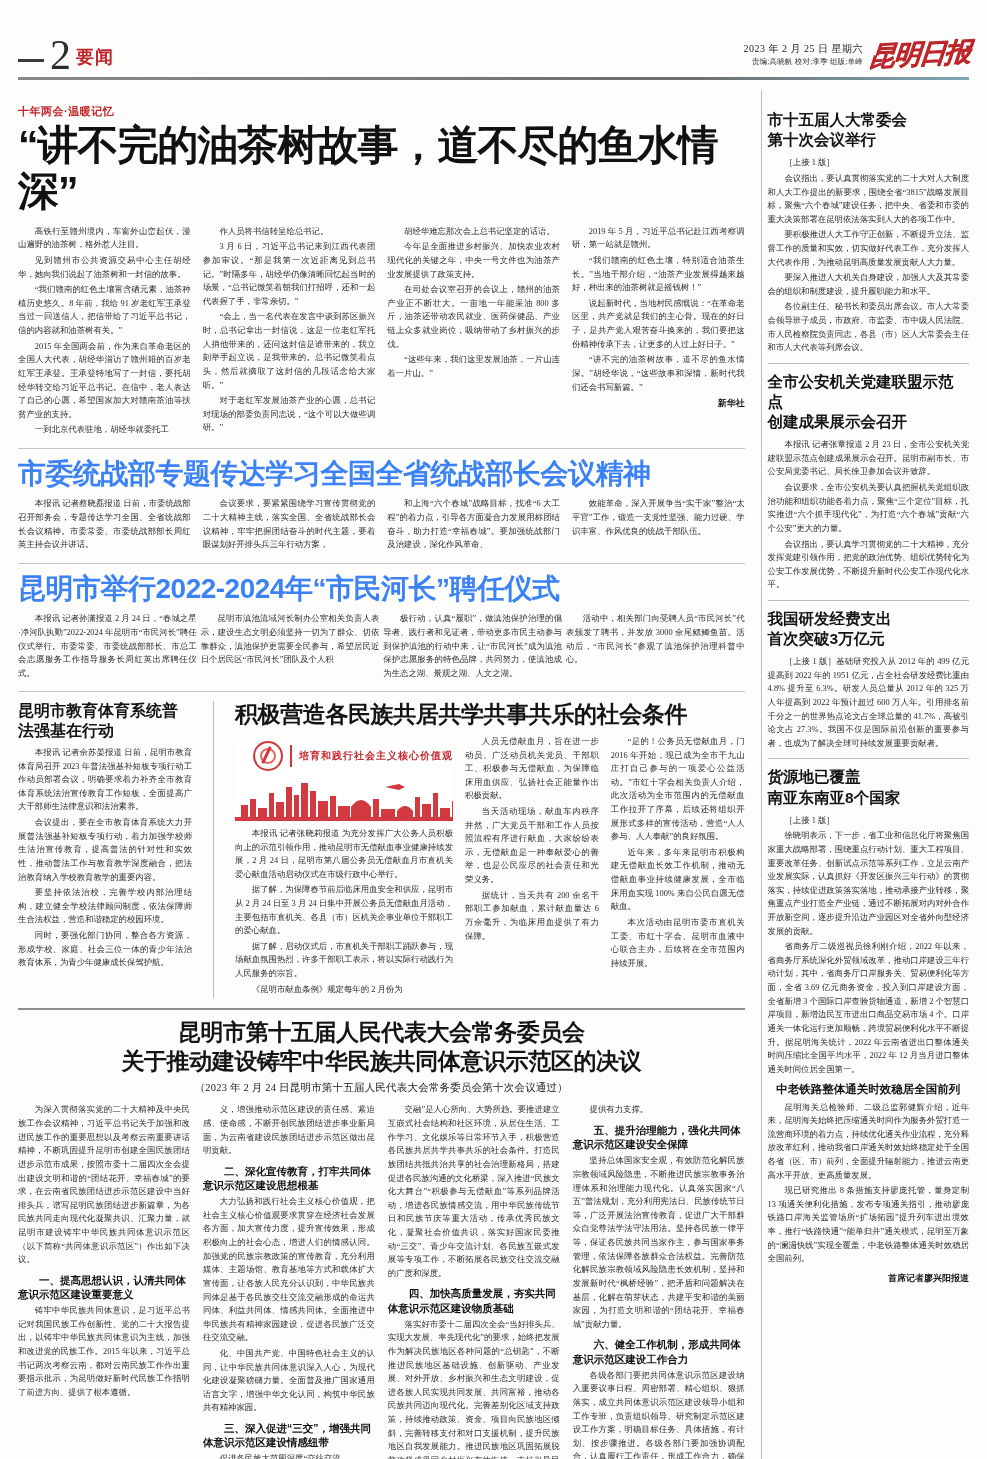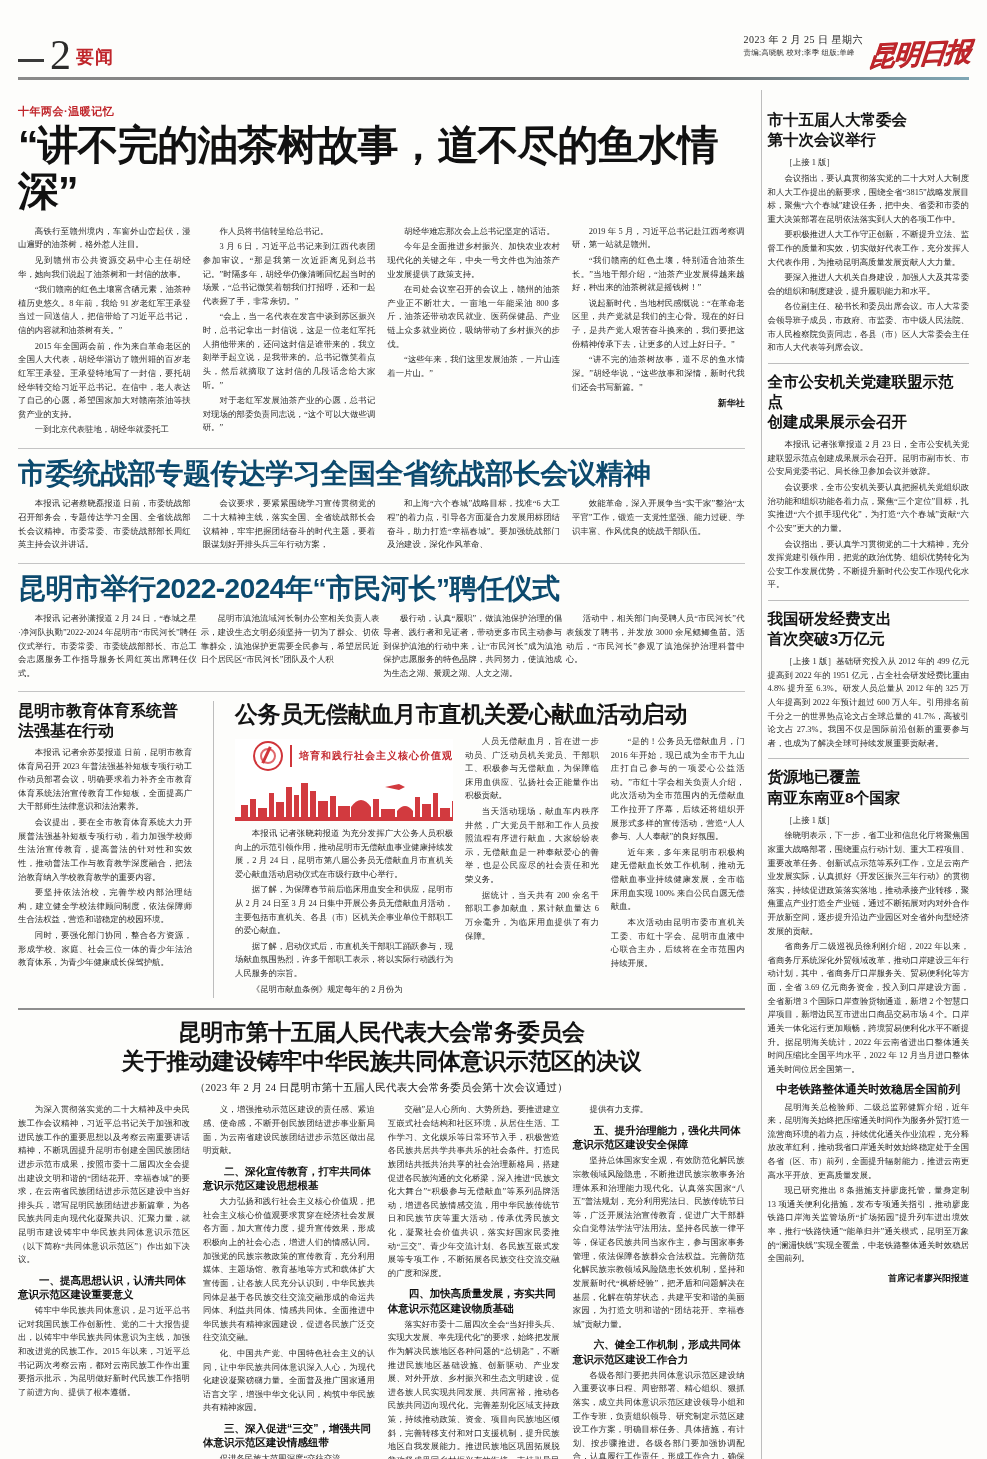--- a/index.html
+++ b/index.html
@@ -13,21 +13,21 @@
   }
   .page{width:987px;height:1459px;position:relative;box-sizing:border-box;padding:0 18px;}
 
   
   .masthead{display:flex;align-items:flex-end;justify-content:space-between;height:74px;padding-top:14px;box-sizing:border-box;}
   .mh-left{display:flex;align-items:flex-end;gap:6px;}
   .mh-dash{width:26px;height:3px;background:#3a3a3a;margin-bottom:12px;}
   .mh-pageno{font-family:"Liberation Serif",serif;font-size:42px;line-height:.85;font-weight:400;color:#2b2b2b;letter-spacing:-1px;}
   .mh-section{font-family:"Liberation Sans","DejaVu Sans",sans-serif;font-size:18px;font-weight:bold;color:#c0262b;margin-bottom:5px;letter-spacing:1px;}
   .mh-right{display:flex;align-items:flex-end;gap:6px;}
-  .mh-dateblock{line-height:1.5;margin-bottom:16px;}
+  .mh-dateblock{text-align:right;line-height:1.5;margin-bottom:7px;}
   .mh-date{font-size:10px;color:#222;letter-spacing:.5px;white-space:nowrap;}
   .mh-credits{font-size:7.5px;color:#333;letter-spacing:.2px;white-space:nowrap;}
   .mh-logo{
     font-family:"Liberation Serif",serif;
     font-size:27px;font-weight:bold;color:#c0262b;
     font-style:italic;letter-spacing:-2px;
     transform:skewX(-8deg) rotate(-3deg);
     margin-bottom:2px;white-space:nowrap;
     text-shadow:.5px .5px 0 #a81f24;
   }
@@ -42,21 +42,21 @@
 
   
   .kicker{font-family:"Liberation Sans",sans-serif;font-size:11px;font-weight:bold;color:#c0262b;letter-spacing:.5px;margin-bottom:4px;}
   h1.head-xl{
     font-family:"Liberation Sans","DejaVu Sans",sans-serif;
     font-size:41px;font-weight:bold;letter-spacing:-1px;
     margin:0 0 10px 0;line-height:1.12;color:#111;
   }
   h2.head-lg{
     font-family:"Liberation Sans","DejaVu Sans",sans-serif;
-    font-size:28px;font-weight:bold;margin:0 0 7px 0;line-height:1.16;color:#0c4a6e;letter-spacing:-.5px;
+    font-size:28px;font-weight:bold;margin:0 0 7px 0;line-height:1.16;color:#3b82f6;letter-spacing:-.5px;
   }
   h2.head-md{
     font-family:"Liberation Sans","DejaVu Sans",sans-serif;
     font-size:23px;font-weight:bold;margin:0 0 6px 0;line-height:1.2;color:#141414;letter-spacing:-.4px;
   }
   h3.head-sm{
     font-family:"Liberation Sans","DejaVu Sans",sans-serif;
     font-size:16px;font-weight:bold;margin:0 0 5px 0;line-height:1.24;color:#141414;
   }
   h3.head-side{
@@ -195,21 +195,21 @@
           <h3 class="head-sm">昆明市教育体育系统普法强基在行动</h3>
           <p class="para">本报讯  记者余苏晏报道  日前，昆明市教育体育局召开 2023 年普法强基补短板专项行动工作动员部署会议，明确要求着力补齐全市教育体育系统法治宣传教育工作短板，全面提高广大干部师生法律意识和法治素养。</p>
           <p class="para">会议提出，要在全市教育体育系统大力开展普法强基补短板专项行动，着力加强学校师生法治宣传教育，提高普法的针对性和实效性，推动普法工作与教育教学深度融合，把法治教育纳入学校教育教学的重要内容。</p>
           <p class="para">要坚持依法治校，完善学校内部治理结构，建立健全学校法律顾问制度，依法保障师生合法权益，营造和谐稳定的校园环境。</p>
           <p class="para">同时，要强化部门协同，整合各方资源，形成学校、家庭、社会三位一体的青少年法治教育体系，为青少年健康成长保驾护航。</p>
         </div>
 
         <div class="vdiv" style="margin:0 2px;"></div>
 
         <div style="flex:1;">
-          <h2 class="head-md">公务员无偿献血月市直机关爱心献血活动启动</h2>
+          <h2 class="head-md">积极营造各民族共居共学共事共乐的社会条件</h2>
           <div style="display:flex;gap:12px;">
             <div style="flex:1;">
 
               <div class="cv-graphic">
                 <div class="cv-top">
                   <div class="cv-badge"></div>
                   <div class="cv-bar"></div>
                   <div class="cv-slogan">培育和践行社会主义核心价值观</div>
                 </div>
                 <svg class="cv-sky" viewBox="0 0 240 46" preserveAspectRatio="none">

